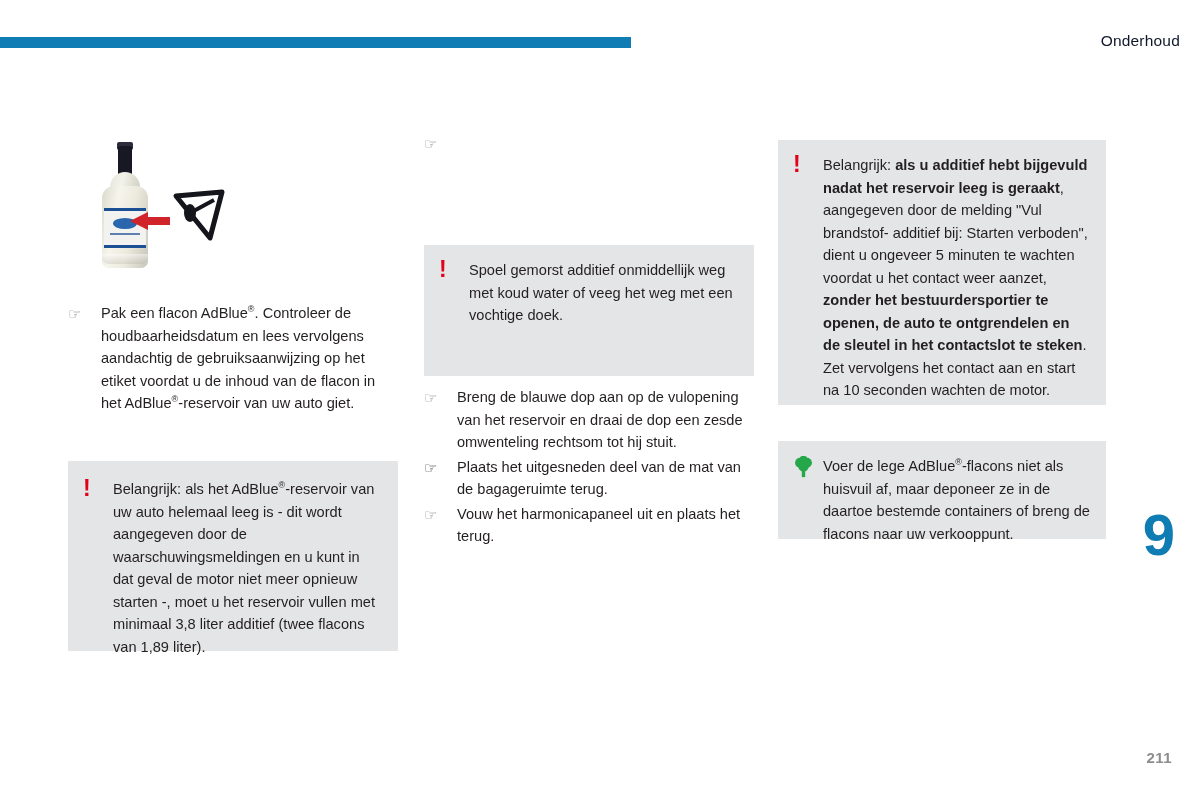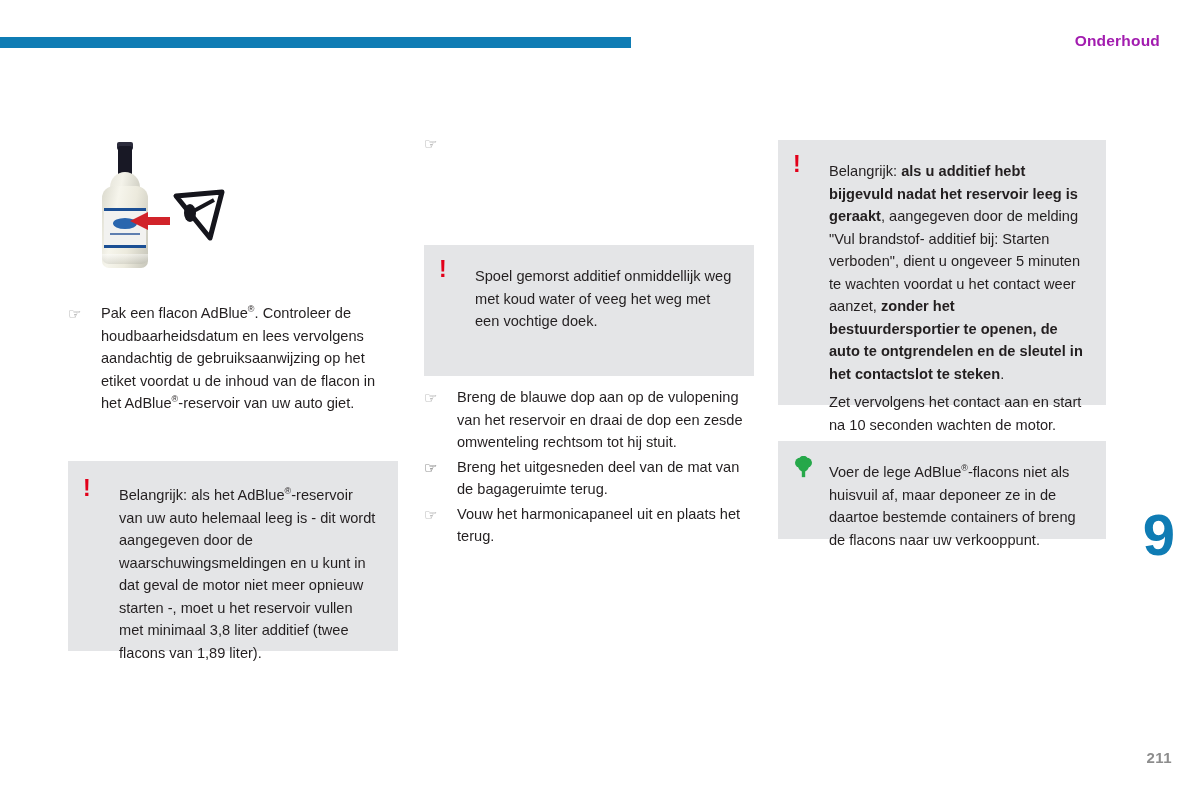--- a/index.html
+++ b/index.html
@@ -20,26 +20,26 @@
   .header-rule {
     position: absolute;
     left: 0;
     top: 37px;
     width: 631px;
     height: 11px;
     background: #0f7cb4;
   }
   .header-title {
     position: absolute;
-    right: 40px;
+    right: 20px;
     top: 32px;
     font-size: 15.5px;
-    color: #a21caf;
+    color: #0f172a;
     letter-spacing: 0.2px;
-    font-weight: 700;
+    font-weight: 400;
     white-space: nowrap;
   }
 
   
   .col {
     position: absolute;
     top: 130px;
     width: 330px;
   }
   .col-1 { left: 68px; width: 330px; }
@@ -203,21 +203,21 @@
     flex: 0 0 auto;
     width: 30px;
     text-align: left;
   }
   .notice-body {
     flex: 1 1 auto;
     font-size: 14.6px;
     line-height: 22.5px;
     color: #231f20;
   }
-  .notice-body p { margin: 6px; }
+  .notice-body p { margin: 0; }
   .bang {
     display: inline-block;
     color: #e2001a;
     font-weight: bold;
     font-size: 23px;
     line-height: 21px;
     font-family: "Liberation Sans", sans-serif;
   }
 
   
@@ -355,21 +355,21 @@
   <ul class="bullets">
     <li>
       <span class="hand-icon">☞</span>
       <span>Breng de blauwe dop aan op de vulopening van het reservoir en draai de dop een zesde omwenteling rechtsom tot hij stuit.</span>
     </li>
     <li>
       <span class="hand-icon">☞</span>
     </li>
     <li>
       <span class="hand-icon">☞</span>
-      <span>Breng het uitgesneden deel van de mat van de bagageruimte terug.</span>
+      <span>Plaats het uitgesneden deel van de mat van de bagageruimte terug.</span>
     </li>
     <li>
       <span class="hand-icon">☞</span>
       <span>Vouw het harmonicapaneel uit en plaats het terug.</span>
     </li>
   </ul>
 </div>
 
 <div class="notice box-warn-3">
   <div class="notice-inner">

